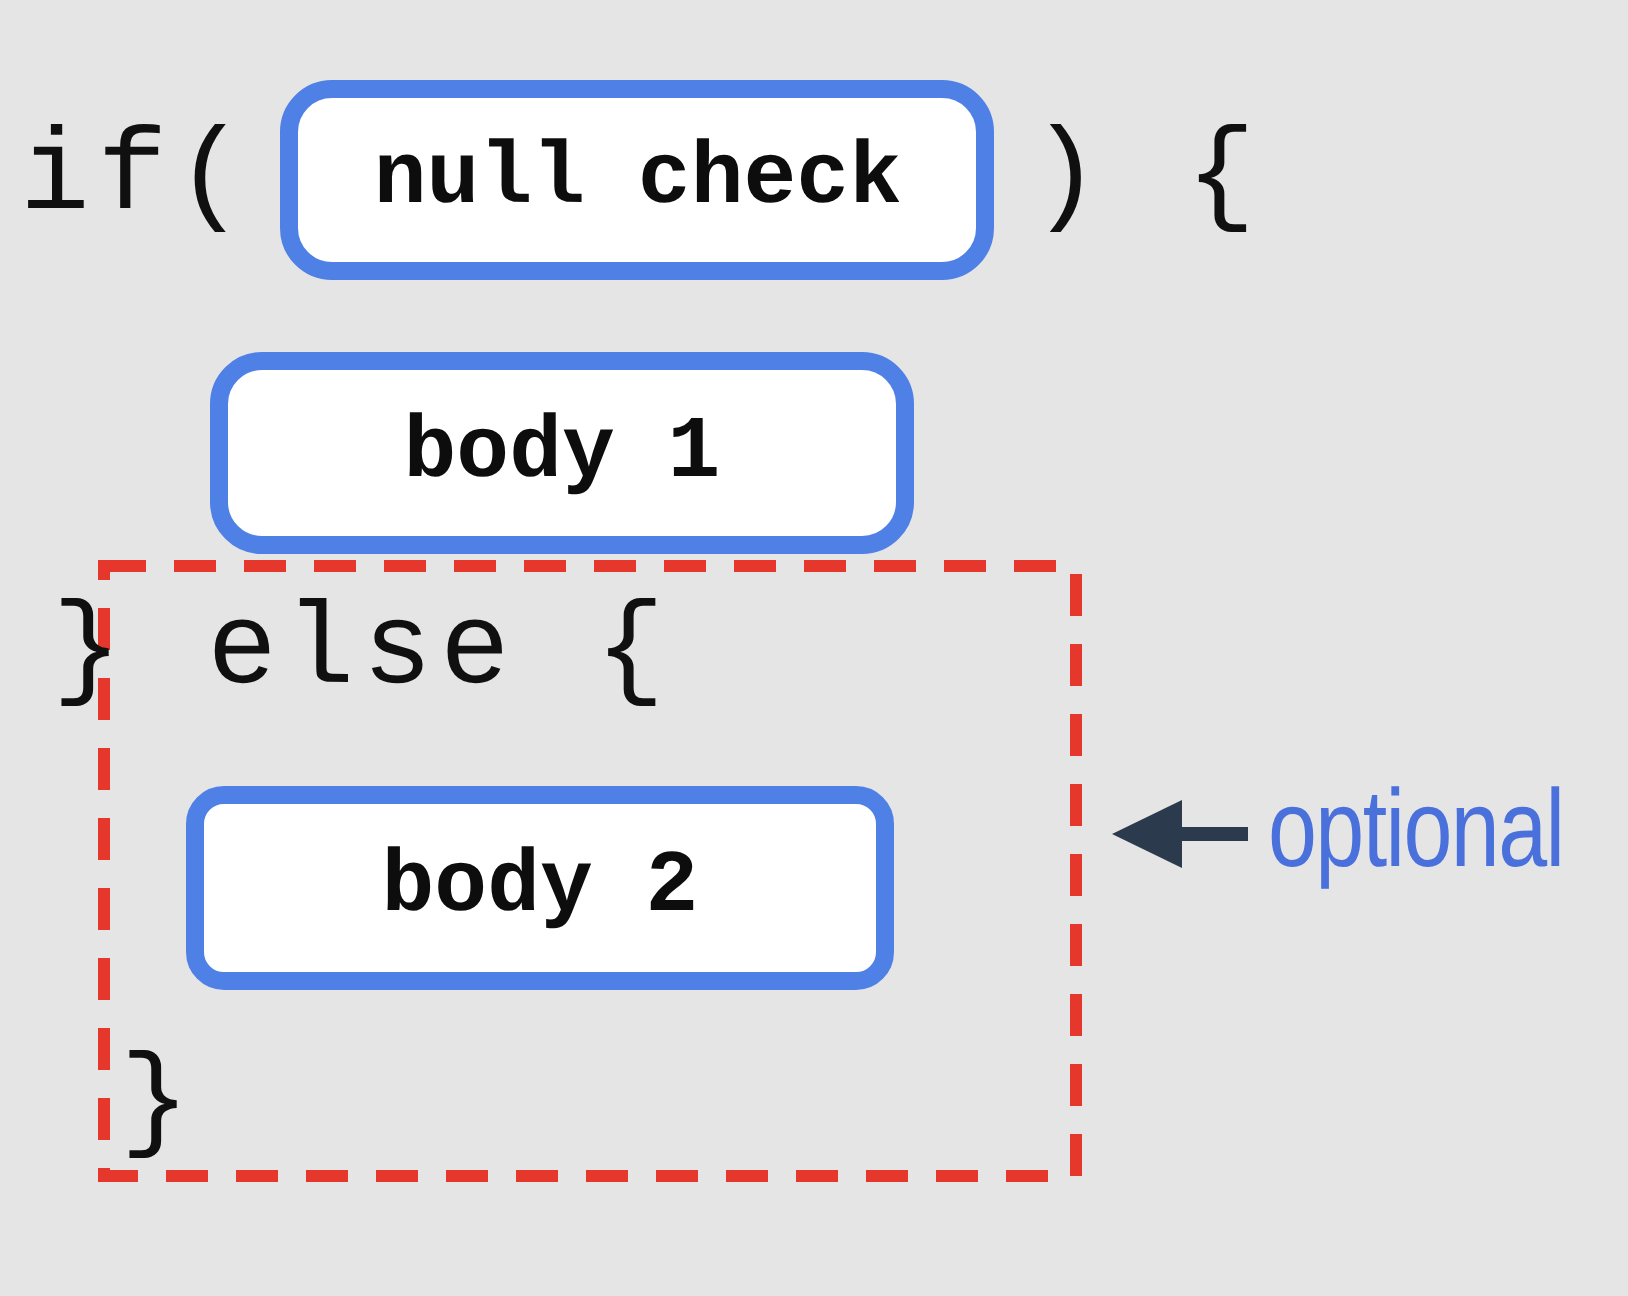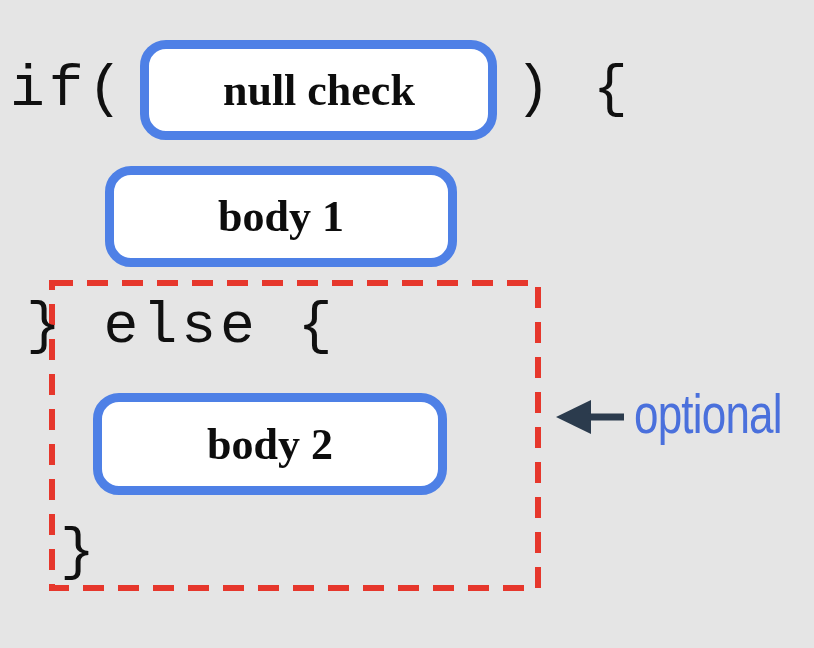--- a/index.html
+++ b/index.html
@@ -27,21 +27,21 @@
     position: absolute;
     box-sizing: border-box;
     border: 9px solid #4E80E6;
     border-radius: 26px;
     background: #ffffff;
     display: flex;
     align-items: center;
     justify-content: center;
   }
   .pill-label {
-    font-family: Liberation Serif, serif;
+    font-family: Liberation Mono, monospace;
     font-weight: bold;
     font-size: 44px;
     color: #0d0d0d;
     letter-spacing: 0px;
   }
   .row1 {
     position: absolute;
     left: 10px;
     top: 38px;
     height: 104px;
@@ -50,29 +50,30 @@
   }
   .row1 .pill {
     position: relative;
     width: 357px;
     height: 100px;
     margin-left: 14px;
   }
   .row1 .suffix { margin-left: 18px; }
   .body1-box {
     left: 105px;
-    top: 166px;
+    top: 176px;
     width: 352px;
     height: 101px;
   }
   .body2-box {
     left: 93px;
     top: 393px;
     width: 354px;
     height: 102px;
+    border-radius: 19px;
   }
   .else-line {
     position: absolute;
     left: 26px;
     top: 296px;
     font-family: Liberation Mono, monospace;
   }
   .closing-brace {
     position: absolute;
     left: 60px;

